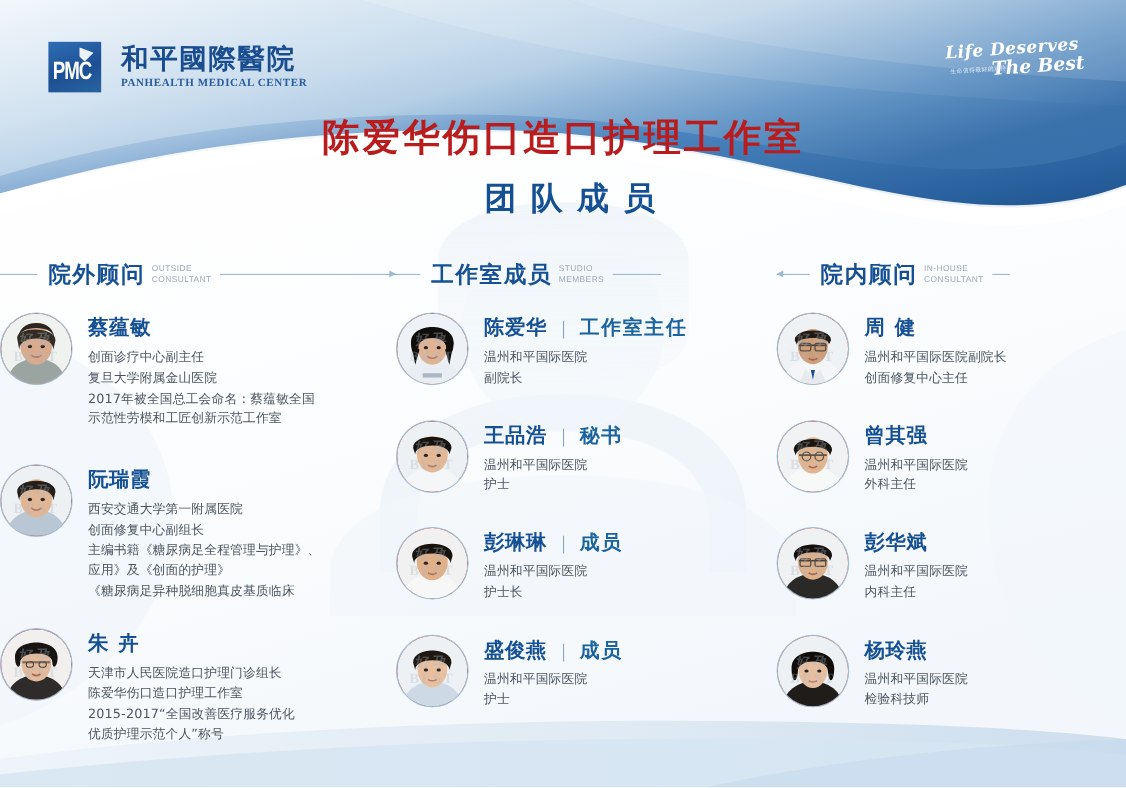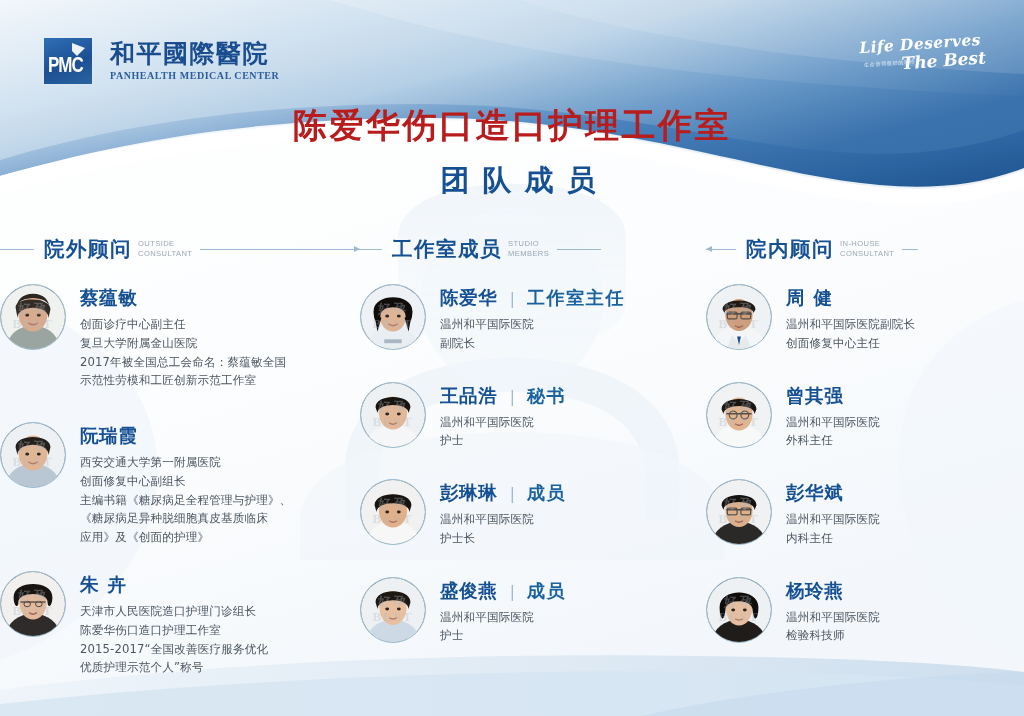--- a/index.html
+++ b/index.html
@@ -124,21 +124,21 @@
 
   
   .members { margin-top: 18px; }
   .member { display: flex; gap: 14px; align-items: flex-start; }
 
   .avatar {
     width: 66px; height: 66px; flex: 0 0 66px;
     border-radius: 50%;
     border: 1.3px solid #9cc0d8;
     overflow: hidden; position: relative;
-    background: #404040;
+    background: #b91c1c;
   }
   .avatar svg { position: absolute; inset: 0; width: 100%; height: 100%; display: block; }
   .avatar .wm {
     position: absolute; inset: 0;
     display: flex; flex-direction: column;
     align-items: center; justify-content: center;
     font-family: "Liberation Serif", serif;
     font-size: 13px; font-weight: 700; color: rgba(175,185,195,.34);
     letter-spacing: 2px; line-height: 1.15; pointer-events: none;
   }
@@ -311,22 +311,22 @@
             </div>
           </div>
           <div class="info">
             <div class="nm-line">
               <span class="nm">阮瑞霞</span>
             </div>
             <div class="detail">
               <div>西安交通大学第一附属医院</div>
               <div>创面修复中心副组长</div>
               <div>主编书籍《糖尿病足全程管理与护理》、</div>
+              <div>应用》及《创面的护理》</div>
               <div>《糖尿病足异种脱细胞真皮基质临床</div>
-              <div>应用》及《创面的护理》</div>
             </div>
           </div>
         </div>
 
         <div class="member">
           <div class="avatar">
             <svg viewBox="0 0 66 66">
                 <rect width="66" height="66" fill="#f1f0ee"></rect>
                 <ellipse cx="33" cy="64" rx="27" ry="21" fill="#2e2b2a"></ellipse>
                 <ellipse cx="33" cy="32" rx="14" ry="17" fill="#e3bb9c"></ellipse>

